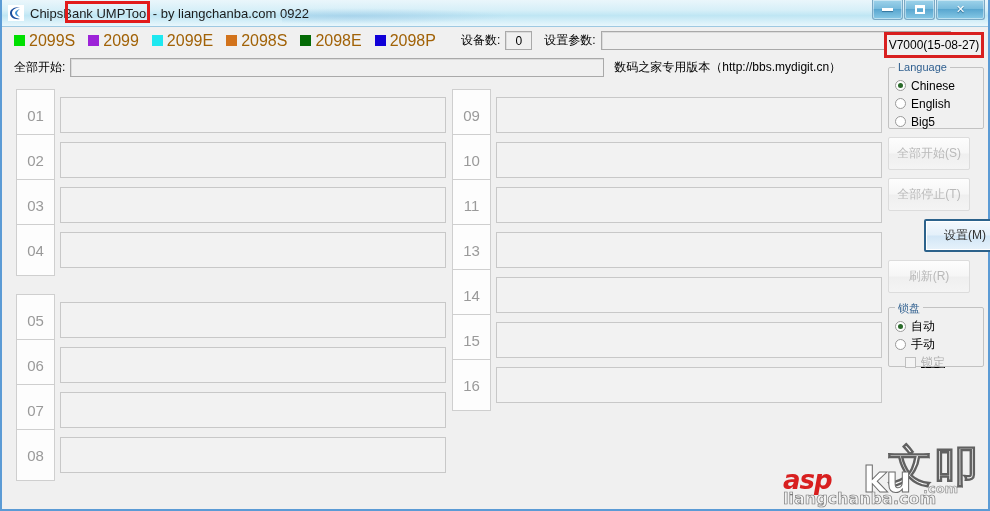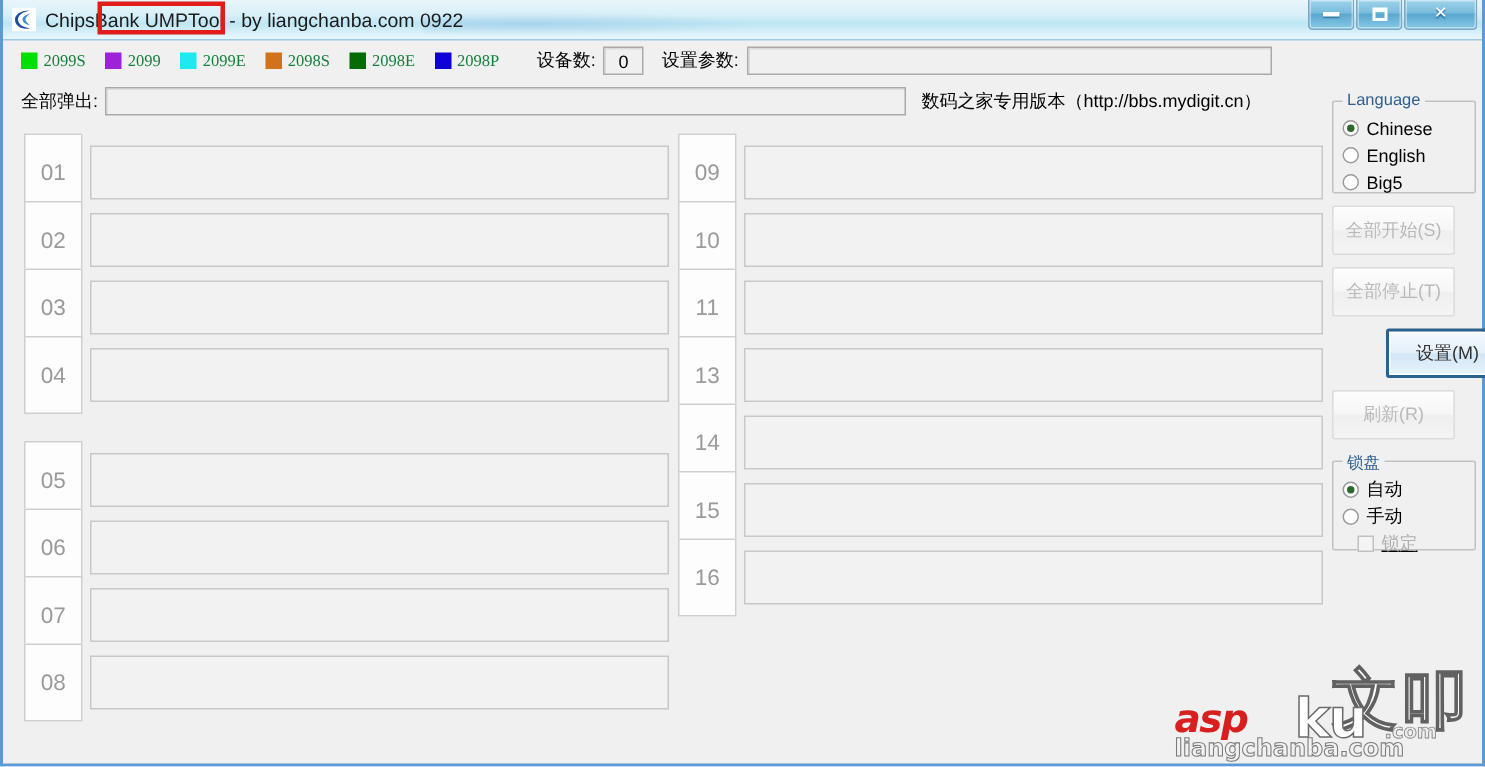--- a/index.html
+++ b/index.html
@@ -48,21 +48,21 @@
   .wglyph{color:#fff;font-size:11px;line-height:1;text-shadow:0 1px 1px rgba(0,60,100,.6);font-weight:bold;}
   .wmin{display:block;width:11px;height:3px;background:#fff;box-shadow:0 1px 1px rgba(0,60,100,.5);}
   .wmax{display:block;width:10px;height:9px;border:2px solid #fff;border-top-width:3px;box-sizing:border-box;}
   
   .toolbar{
     height:27px;display:flex;align-items:center;padding-left:12px;box-sizing:border-box;
     position:relative;
   }
   .legend{display:flex;align-items:center;margin-right:13px;}
   .swatch{width:11px;height:11px;margin-right:4px;border:0;}
-  .legend-label{font-size:11px;color:#15803d;font-family:Liberation Serif, serif;}
+  .legend-label{font-size:16px;color:#a16207;}
   .tb-label{font-size:12px;color:#000;margin-left:12px;margin-right:5px;white-space:nowrap;}
   .sunken{
     background:#f0f0f0;border:1px solid #a9a9a9;box-sizing:border-box;
     box-shadow:inset 1px 1px 0 #dcdcdc;
   }
   .devcount{
     width:27px;height:19px;display:flex;align-items:center;justify-content:center;
     font-size:12px;color:#000;background:#f0f0f0;
   }
   .param-input{height:19px;width:350px;}
@@ -220,21 +220,21 @@
     </div>
 
     <span class="tb-label">设备数:</span>
     <span class="sunken devcount">0</span>
 
     <span class="tb-label">设置参数:</span>
     <span class="sunken param-input"></span>
   </div>
 
   <div class="inforow">
-    <span class="tb-label" style="margin-left:0">全部弹出:</span>
+    <span class="tb-label" style="margin-left:0">全部开始:</span>
     <span class="sunken info-input"></span>
     <span class="note">数码之家专用版本（http://bbs.mydigit.cn）</span>
   </div>
 
   <div class="slots">
 
     <div class="col left">
       <div class="slot">
         <div class="slot-num">01</div>
         <div class="slot-body"></div>
@@ -296,20 +296,21 @@
       </div>
       <div class="slot">
         <div class="slot-num">16</div>
         <div class="slot-body"></div>
       </div>
     </div>
   </div>
 
   <div class="rpanel">
 
+    <div class="verbox">V7000(15-08-27)</div>
 
     <div class="group" style="margin-top:34px;height:62px;">
       <span class="group-title">Language</span>
       <div class="radio-row">
         <span class="radio on"></span>
         <span class="radio-label">Chinese</span>
       </div>
       <div class="radio-row">
         <span class="radio"></span>
         <span class="radio-label">English</span>

